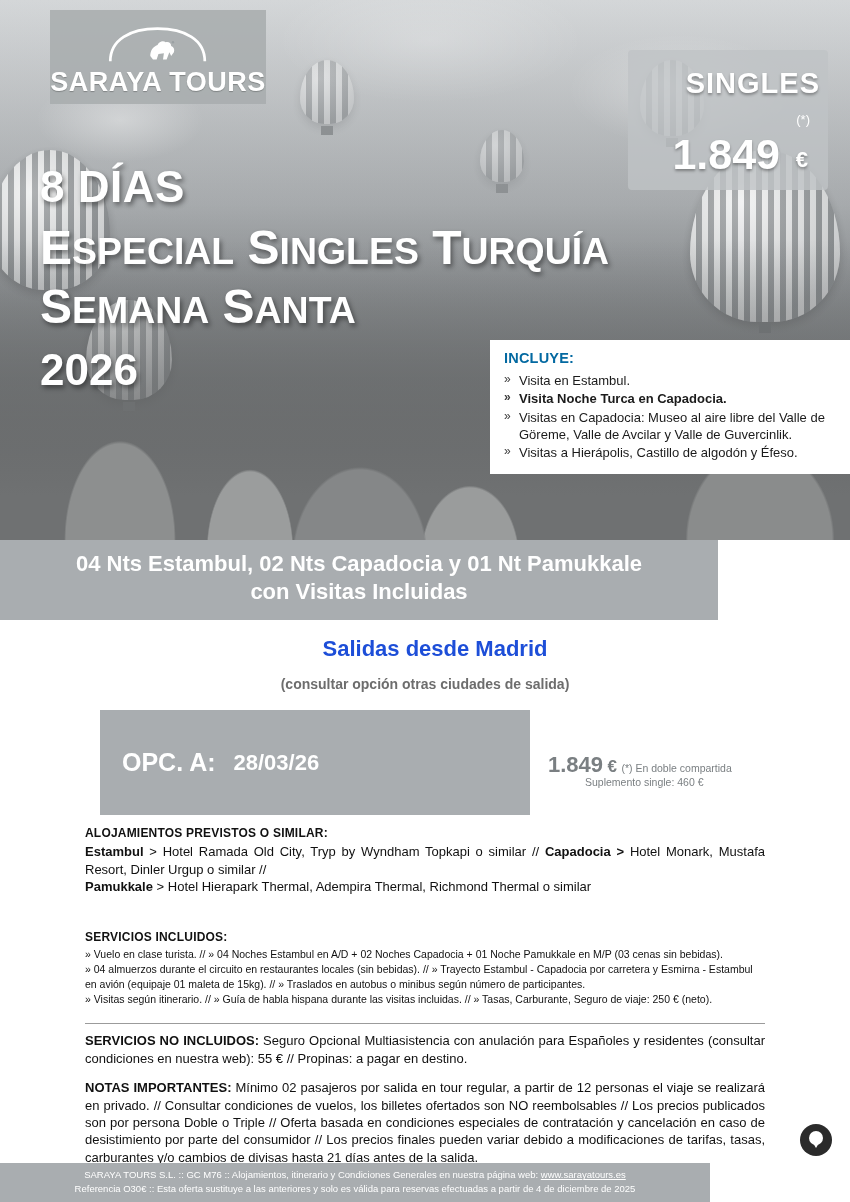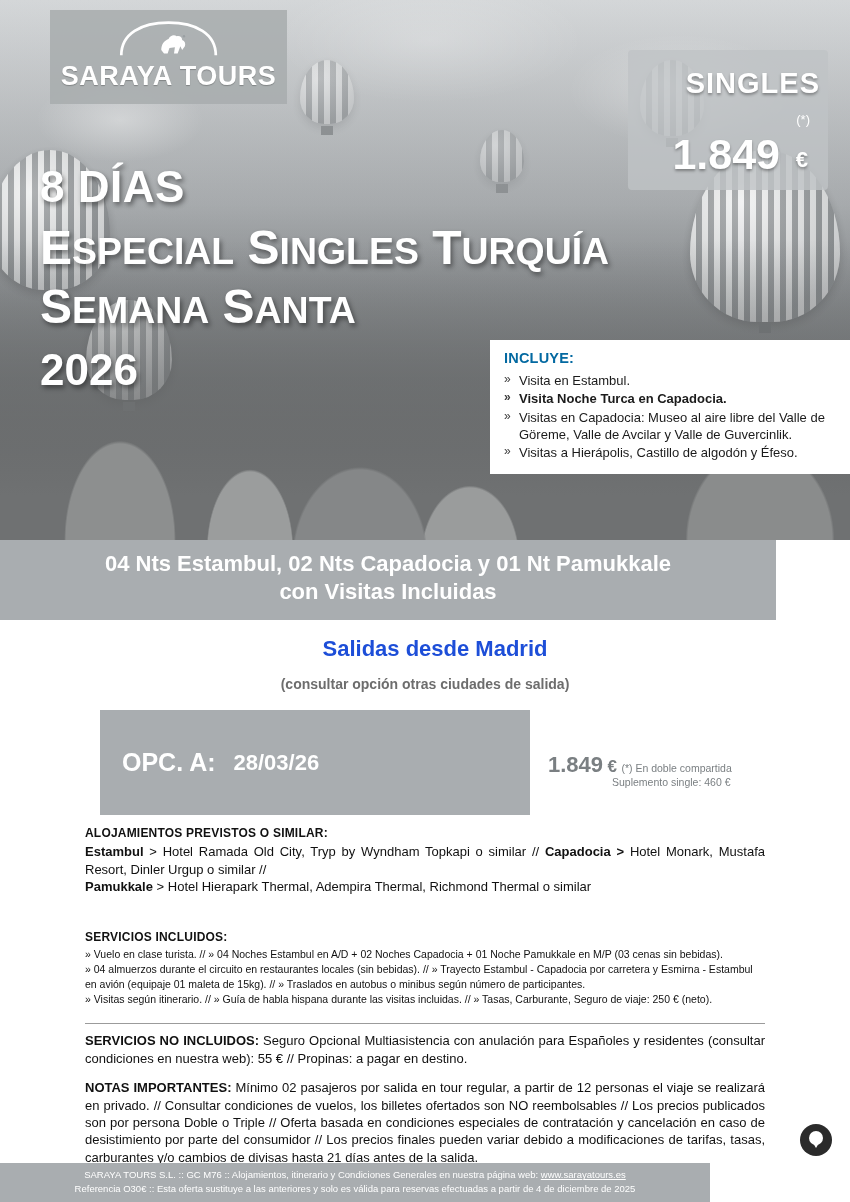--- a/index.html
+++ b/index.html
@@ -73,27 +73,27 @@
       radial-gradient(ellipse 110px 150px at 360px 320px, #858788 0 60%, rgba(0,0,0,0) 62%),
       radial-gradient(ellipse 80px 120px at 470px 320px, #9a9c9c 0 60%, rgba(0,0,0,0) 62%),
       radial-gradient(ellipse 120px 150px at 760px 300px, #8a8c8c 0 60%, rgba(0,0,0,0) 62%),
       linear-gradient(to bottom, rgba(120,122,122,0), #6f7172 85%);
   }
 
   
   .logo-box {
     position: absolute;
     left: 50px; top: 10px;
-    width: 237px; height: 94px;
+    width: 216px; height: 94px;
     background: rgba(168,172,174,0.86);
     display: flex;
     flex-direction: column;
     align-items: center;
     justify-content: flex-end;
-    padding-bottom: 12px;
+    padding-bottom: 6px;
   }
   .logo-mark { height: 40px; margin-bottom: 2px; }
   .logo-text {
     color: #ffffff;
     font-size: 27px;
     letter-spacing: .5px;
     font-weight: bold;
     font-family: "Liberation Sans", sans-serif;
     text-shadow: 0 1px 1px rgba(0,0,0,.25);
   }
@@ -178,21 +178,21 @@
   }
   .includes li .chev {
     position: absolute; left: 0; top: 0;
     color: #3b3b3b;
     font-size: 12px;
   }
   .includes li.bold { font-weight: bold; }
 
   
   .banner {
-    width: 776px;
+    width: 718px;
     background: #a9adb0;
     color: #ffffff;
     text-align: center;
     font-size: 22px;
     font-weight: bold;
     line-height: 1.28;
     padding: 10px 20px 14px;
   }
 
   
@@ -234,21 +234,21 @@
   .opt-price {
     position: absolute;
     left: 548px; top: 42px;
     color: #7a7f82;
   }
   .opt-price .big { font-size: 22px; font-weight: bold; }
   .opt-price .cur { font-size: 17px; font-weight: bold; }
   .opt-price .note { font-size: 10.5px; }
   .opt-sup {
     position: absolute;
-    left: 612px; top: 66px;
+    left: 585px; top: 66px;
     font-size: 10.5px;
     color: #7a7f82;
   }
 
   
   .block { padding: 0 85px; }
   .block h5 {
     margin: 0 0 3px 0;
     font-size: 12px;
     color: #111;

